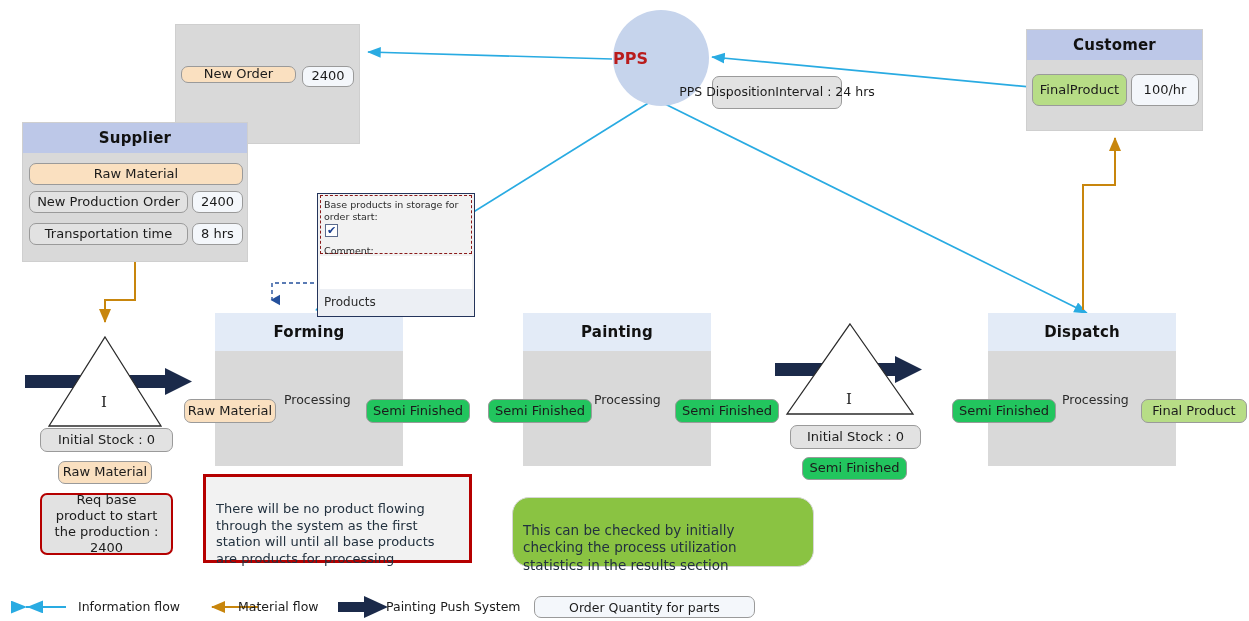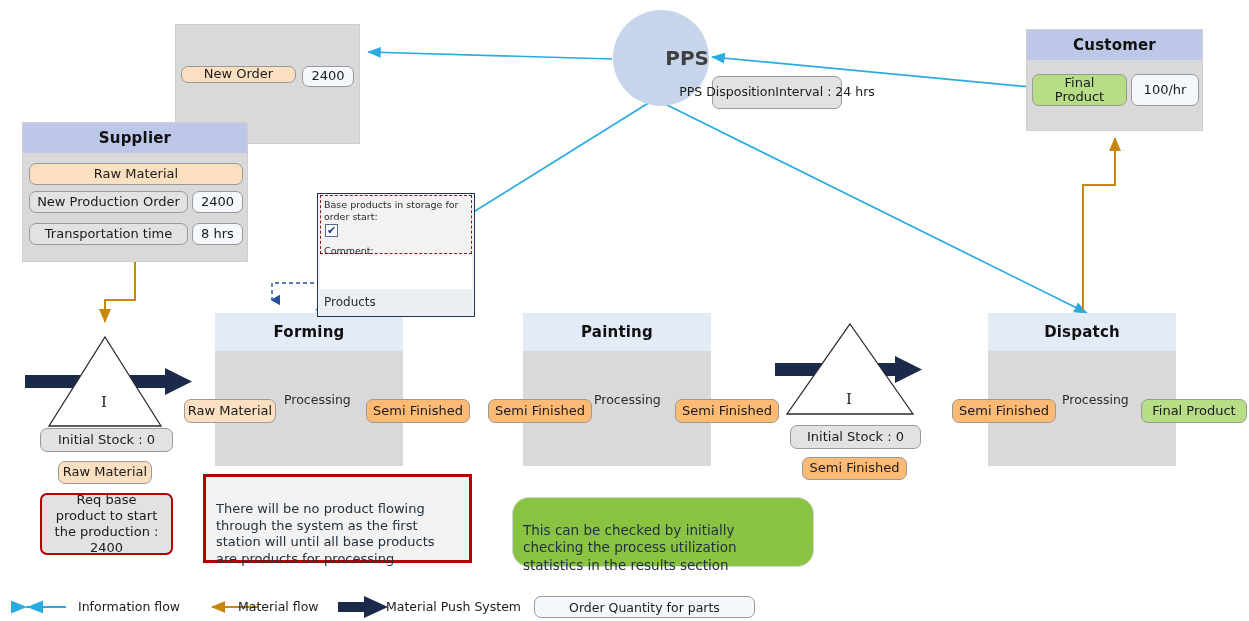--- a/index.html
+++ b/index.html
@@ -49,32 +49,32 @@
     text-align: center;
     display: flex;
     align-items: center;
     justify-content: center;
     line-height: 1.15;
     white-space: nowrap;
     padding: 2px 6px;
   }
   .pill-grey  { background: #e2e2e2; }
   .pill-peach { background: #fae0c0; }
-  .pill-blue  { background: #fdba74; }
+  .pill-blue  { background: #22c55e; }
   .pill-green { background: #b7dd86; }
   .pill-white { background: #f4f7fb; }
 
   
   #pps {
     position: absolute;
     width: 96px; height: 96px;
     border-radius: 50%;
     background: #c6d4ec;
-    display: flex; align-items: center; justify-content: flex-end;
-    font-weight: bold; font-size: 20px; color: #404040;
+    display: flex; align-items: center; justify-content: flex-start;
+    font-weight: bold; font-size: 16px; color: #b91c1c;
   }
   .proc-label {
     position: absolute;
     font-size: 12.5px;
     color: #2b2b2b;
   }
   .tri-letter {
     position: absolute;
     font-size: 15px;
     color: #222;
@@ -227,21 +227,21 @@
   </div>
   <div class="pill pill-grey" style="position:absolute; left:712px; top:76px; width:130px; height:33px;
               flex-direction:row; font-size:12.5px;">
     <span>PPS Disposition</span>
     <span>Interval : 24 hrs</span>
   </div>
 
   <div class="card" id="customer" style="left:1026px; top:29px; width:177px; height:102px;">
     <div class="card-head head-blue">Customer</div>
     <div class="pill pill-green" style="position:absolute; left:5px; top:44px; width:95px; height:32px;
-                flex-direction:column; line-height:1.05;">
+                flex-direction:row; line-height:1.05;">
       <span>Final</span>
       <span>Product</span>
     </div>
     <div class="pill pill-white" style="position:absolute; left:104px; top:44px; width:68px; height:32px;">100/hr</div>
   </div>
 
   <div class="card" id="forming" style="left:215px; top:313px; width:188px; height:153px; border:none;">
     <div class="card-head head-pale" style="height:38px; line-height:26px;">Forming</div>
   </div>
   <div class="pill pill-peach" style="position:absolute; left:184px; top:399px; width:92px; height:24px;">Raw Material</div>
@@ -306,18 +306,18 @@
   </div>
 
   <div id="legend">
     <div class="legend-item" style="left:70px; top:11px;">
       <span class="legend-text" style="margin-left:0;">Information flow</span>
     </div>
     <div class="legend-item" style="left:230px; top:11px;">
       <span class="legend-text" style="margin-left:0;">Material flow</span>
     </div>
     <div class="legend-item" style="left:378px; top:11px;">
-      <span class="legend-text" style="margin-left:0;">Material Push System</span>
+      <span class="legend-text" style="margin-left:0;">Painting Push System</span>
     </div>
     <div id="legend-box" style="left:526px; top:8px; width:221px; height:22px;">Order Quantity for parts</div>
   </div>
 
 </div>
 
 </body></html>

